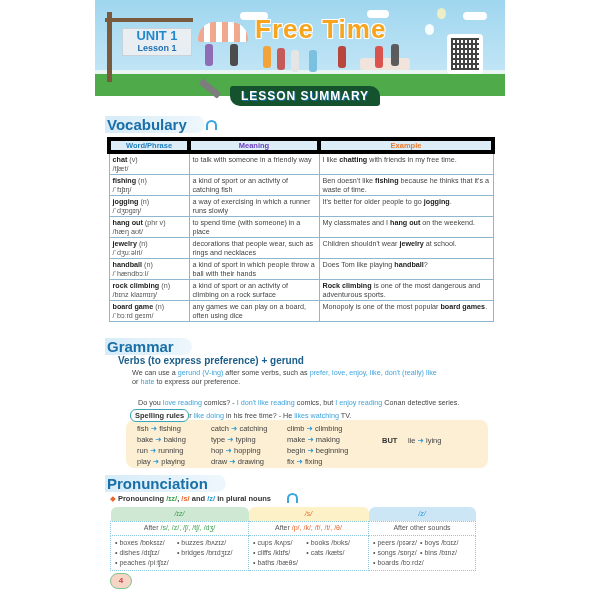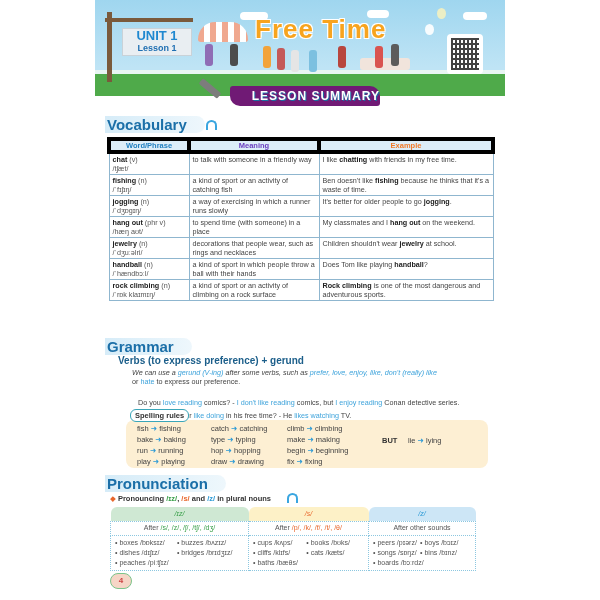--- a/index.html
+++ b/index.html
@@ -20,21 +20,21 @@
   .title { position: absolute; left: 160px; top: 14px; font-size: 26px; font-weight: bold; color: #f7a41f; letter-spacing: 1px; text-shadow: 1px 1px 0 #fff, -1px -1px 0 #fff, 1px -1px 0 #fff, -1px 1px 0 #fff; }
   .person { position: absolute; width: 8px; height: 22px; border-radius: 3px; }
   .blanket { position: absolute; left: 265px; top: 58px; width: 50px; height: 12px; background: #f1e4dc; border-radius: 3px; }
   .balloon { position: absolute; width: 9px; height: 11px; border-radius: 50%; background: #fff; opacity: 0.9; }
   .qr { position: absolute; left: 352px; top: 34px; width: 36px; height: 40px; background: #fff; border-radius: 4px; padding: 4px; }
   .qr .code { width: 100%; height: 100%; background:
       repeating-linear-gradient(90deg, #222 0 2px, transparent 2px 4px),
       repeating-linear-gradient(0deg, #222 0 2px, #fff 2px 5px); opacity: 0.85; }
 
   
-  .summary { position: absolute; left: 230px; top: 86px; width: 150px; height: 20px; background: #701a75; border-radius: 3px 10px 3px 10px; color: #fff; font-weight: bold; font-size: 12px; text-align: right; line-height: 20px; letter-spacing: 1px; text-shadow: 1px 1px 0 #1b6ea3; }
+  .summary { position: absolute; left: 230px; top: 86px; width: 150px; height: 20px; background: #14532d; border-radius: 3px 10px 3px 10px; color: #fff; font-weight: bold; font-size: 12px; text-align: center; line-height: 20px; letter-spacing: 1px; text-shadow: 1px 1px 0 #1b6ea3; }
   .pencil { position: absolute; left: 198px; top: 85px; width: 24px; height: 7px; background: #7d7d7d; transform: rotate(40deg); border-radius: 2px; }
 
   
   .section { position: absolute; left: 105px; font-size: 15px; font-weight: bold; color: #1b6fa8; background: linear-gradient(90deg, #d6ecf8, #eef7fc); padding: 0 18px 0 2px; border-radius: 0 10px 10px 0; }
   .audio-icon { position: absolute; width: 11px; height: 10px; border: 2px solid #3aa6e0; border-bottom: none; border-radius: 6px 6px 0 0; }
 
   
   .vocab { position: absolute; left: 107px; top: 137px; width: 388px; border-collapse: collapse; font-size: 7.2px; line-height: 9px; }
   .vocab th { height: 12px; font-weight: bold; font-size: 7.5px; background: #dcedf8; border: 4px solid #000000; }
   .vocab td { border: 1px solid #8fb6cf; padding: 1px 3px; vertical-align: top; color: #444; height: 19px; }
@@ -143,31 +143,36 @@
         <td><span class="word">jewelry</span> <span class="pos">(n)</span><span class="ipa">/ˈdʒuːəlri/</span></td>
         <td>decorations that people wear, such as rings and necklaces</td>
         <td><span>Children shouldn't wear </span><b>jewelry</b><span> at school.</span></td>
       </tr>
       <tr>
         <td><span class="word">handball</span> <span class="pos">(n)</span><span class="ipa">/ˈhændbɔːl/</span></td>
         <td>a kind of sport in which people throw a ball with their hands</td>
         <td><span>Does Tom like playing </span><b>handball</b><span>?</span></td>
       </tr>
       <tr>
-        <td><span class="word">rock climbing</span> <span class="pos">(n)</span><span class="ipa">/ˈrɒk klaɪmɪŋ/</span></td>
+        <td><span class="word">rock climbing</span> <span class="pos">(n)</span><span class="ipa">/bɪnz klaɪmɪŋ/</span></td>
         <td>a kind of sport or an activity of climbing on a rock surface</td>
         <td><span></span><b>Rock climbing</b><span> is one of the most dangerous and adventurous sports.</span></td>
       </tr>
+      <tr>
+        <td><span class="word">board game</span> <span class="pos">(n)</span><span class="ipa">/ˈbɔːrd ɡeɪm/</span></td>
+        <td>any games we can play on a board, often using dice</td>
+        <td><span>Monopoly is one of the most popular </span><b>board games</b><span>.</span></td>
+      </tr>
     </tbody>
 </table>
 
 <div class="section" style="top:338px;">Grammar</div>
 <div class="g-sub">Verbs (to express preference) + gerund</div>
 
-<div class="g-text" style="top:368px;font-style:italic;">
+<div class="g-text" style="top:368px;">
   <span>We can use a </span><span class="hl">gerund (V-ing)</span><span> after some verbs, such as </span><span class="hl">prefer, love, enjoy, like, don't (really) like</span>
 </div>
 <div class="g-text" style="top:377px;">
   <span class="hl" style="color:#444">or </span><span class="hl">hate</span><span> to express our preference.</span>
 </div>
 <div class="g-text" style="top:411px;left:138px;">
   <span>What does Peter </span><span class="hl">like doing</span><span> in his free time? - He </span><span class="hl">likes watching</span><span> TV.</span>
 </div>
 <div class="g-text" style="top:398px;left:138px;">
   <span>Do you </span><span class="hl">love reading</span><span> comics? - </span><span class="hl">I don't like reading</span><span> comics, but </span><span class="hl">I enjoy reading</span><span> Conan detective series.</span>

